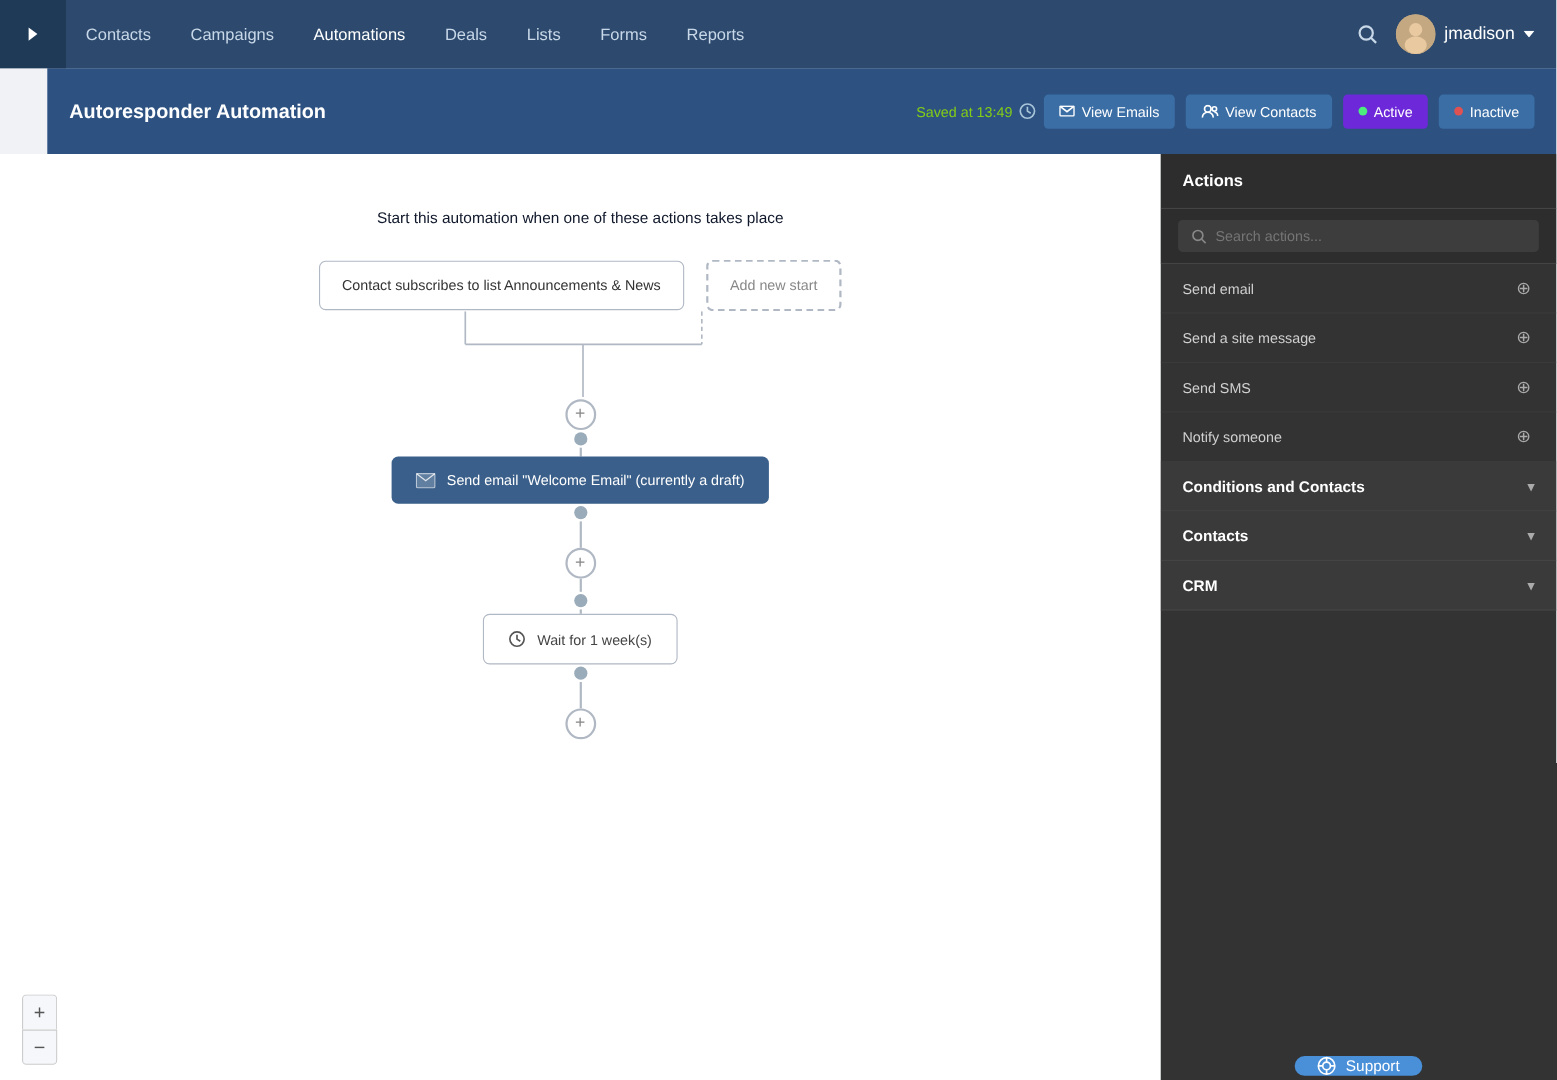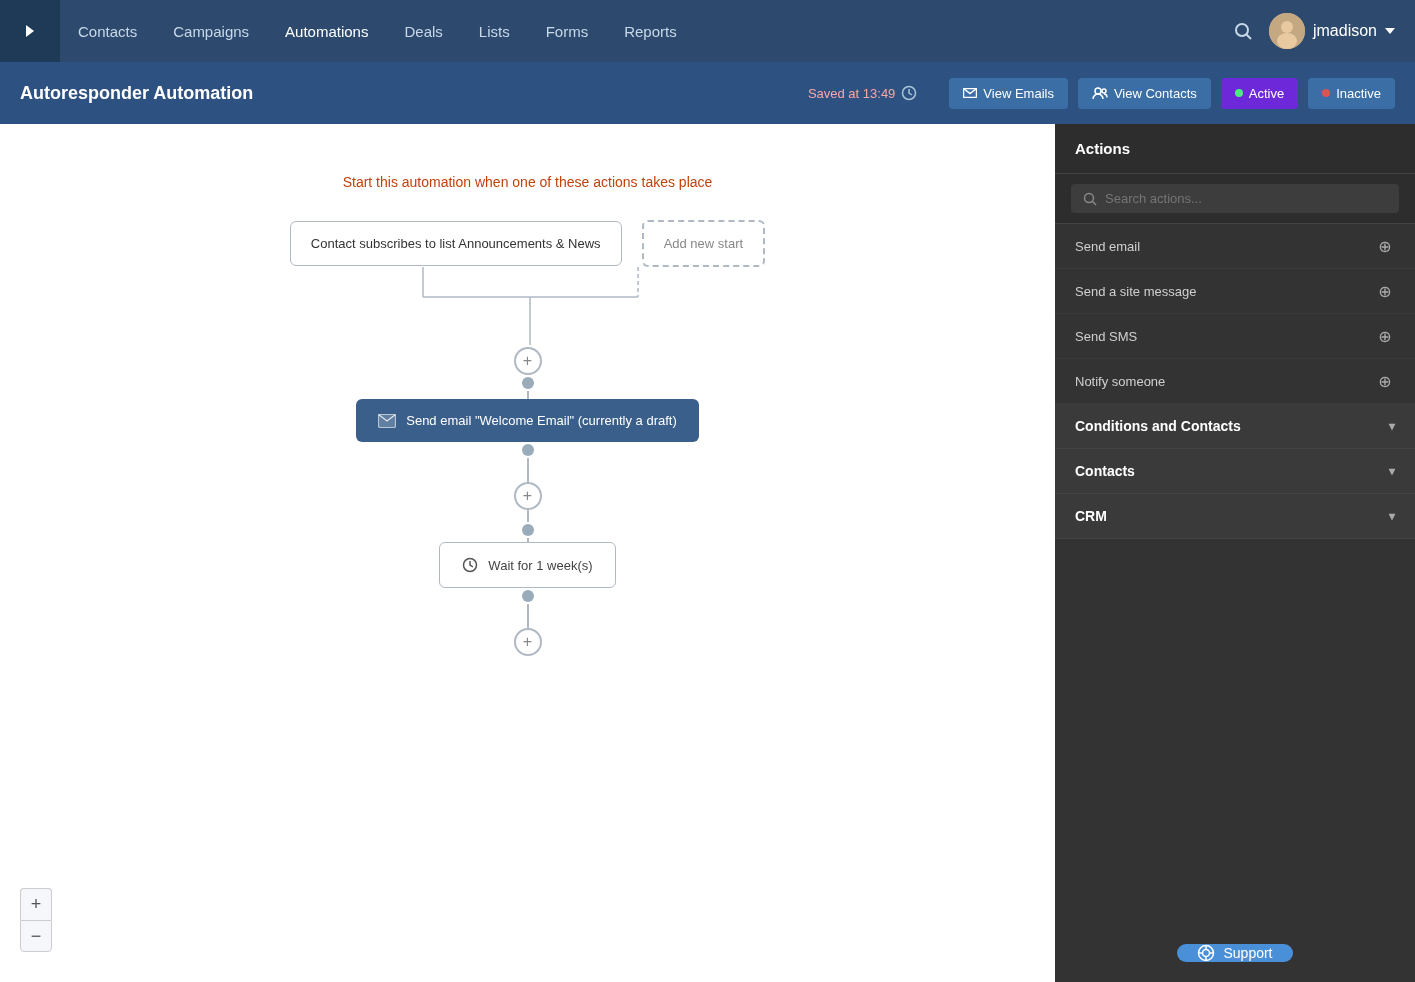--- a/index.html
+++ b/index.html
@@ -30,25 +30,25 @@
       display: flex; align-items: center;
     }
     .user-area { display: flex; align-items: center; gap: 8px; cursor: pointer; color: white; }
     .avatar-placeholder {
       width: 36px; height: 36px; border-radius: 50%; background: #c4a882;
       display: flex; align-items: center; justify-content: center; font-size: 14px; color: white;
     }
 
     
     .subheader {
-      background: #2d5282; height: 62px; display: flex; align-items: center;
-      padding: 0 20px; gap: 32px; position: relative;
+      background: #2d5282; height: 78px; display: flex; align-items: center;
+      padding: 0 20px; gap: 7px; position: relative; margin-left: 43px;
     }
     .page-title { color: white; font-size: 18px; font-weight: 600; flex: 1; }
-    .saved-info { color: #fca5a5; font-size: 13px; display: flex; align-items: center; gap: 6px; }
+    .saved-info { color: #84cc16; font-size: 13px; display: flex; align-items: center; gap: 6px; }
     .subheader-actions { display: flex; align-items: center; gap: 10px; }
     .btn-view-emails {
       background: #3a6ea5; color: white; border: none; border-radius: 4px;
       padding: 8px 14px; font-size: 13px; cursor: pointer; display: flex; align-items: center; gap: 6px;
     }
     .btn-view-contacts {
       background: #3a6ea5; color: white; border: none; border-radius: 4px;
       padding: 8px 14px; font-size: 13px; cursor: pointer; display: flex; align-items: center; gap: 6px;
     }
     .status-btn {
@@ -68,21 +68,21 @@
 
     
     .canvas {
       flex: 1; background: white; position: relative; overflow: hidden;
     }
     .canvas-inner {
       position: absolute; top: 0; left: 0; right: 0; bottom: 0;
       display: flex; flex-direction: column; align-items: center;
     }
     .start-text {
-      color: #c2410c; font-size: 14px; margin-top: 50px; margin-bottom: 30px;
+      color: #0f172a; font-size: 14px; margin-top: 50px; margin-bottom: 30px;
     }
     .trigger-row {
       display: flex; align-items: center; gap: 20px; margin-bottom: 0;
     }
     .trigger-box {
       border: 1.5px solid #b0b8c4; border-radius: 6px; padding: 14px 20px;
       background: white; font-size: 13px; color: #333; cursor: pointer;
       white-space: nowrap;
     }
     .trigger-box-dashed {

